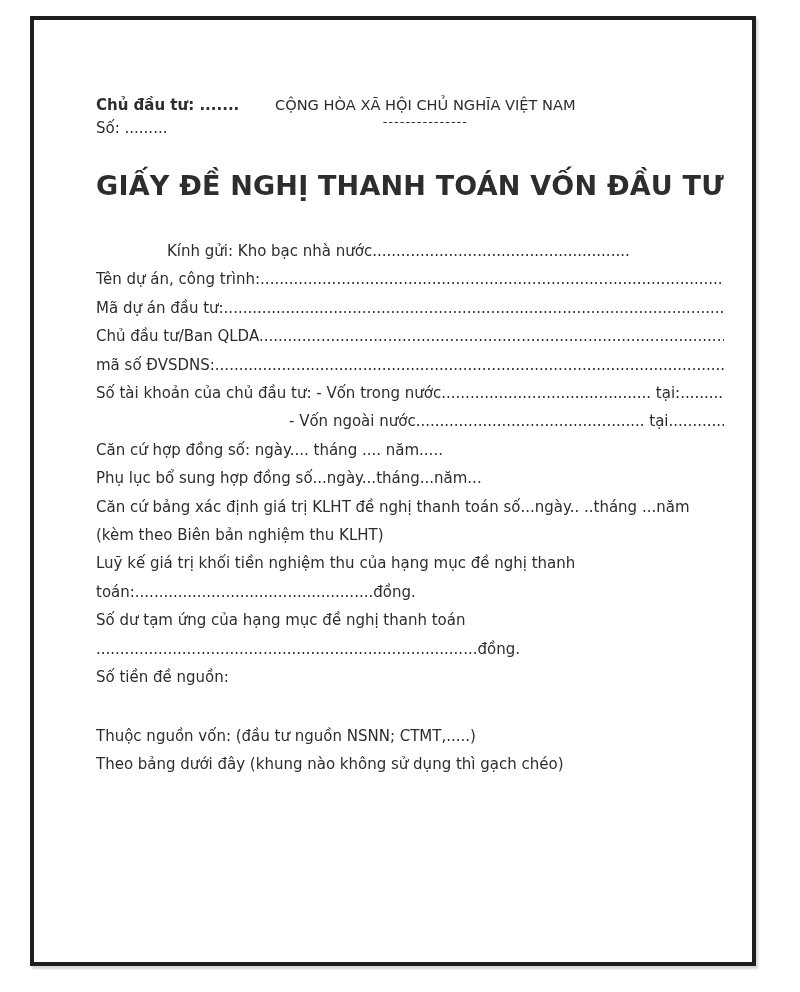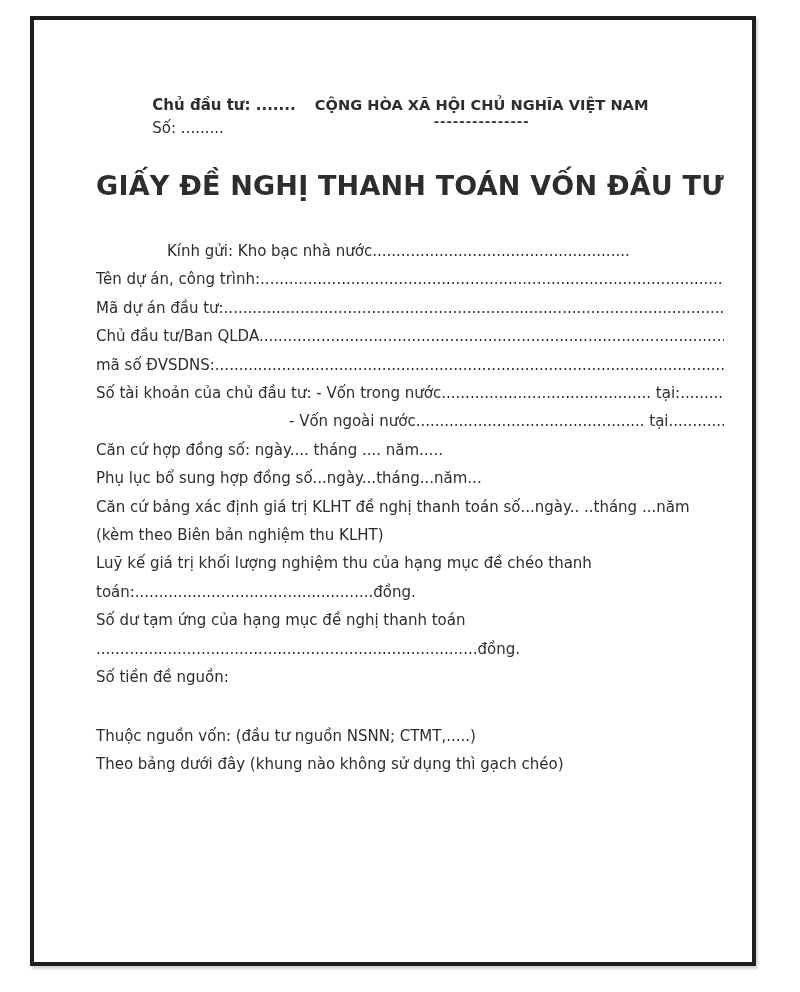--- a/index.html
+++ b/index.html
@@ -7,24 +7,24 @@
     width:800px; height:992px; background:#ffffff; position:relative;
     font-family:"DejaVu Sans", sans-serif; color:#2d2d2d;
     -webkit-font-smoothing:antialiased;
   }
   .sheet {
     position:absolute; left:30px; top:16px; width:726px; height:950px;
     background:#ffffff; border:4px solid #1e1e1e; box-sizing:border-box;
     box-shadow:2px 3px 2px rgba(0,0,0,0.16);
   }
   .content { padding:74px 28px 0 62px; font-size:15px; }
-  .header-row { display:flex; justify-content:center; align-items:flex-start; }
+  .header-row { display:flex; justify-content:flex-start; align-items:flex-start; }
   .header-left { line-height:23px; white-space:nowrap; }
   .header-left .l1 { font-weight:bold; }
-  .header-right { width:372px; text-align:center; font-weight:bold; line-height:21px; font-size:14.6px; }
+  .header-right { width:372px; text-align:center; font-weight:normal; line-height:21px; font-size:14.6px; }
   .header-right .dashes { font-size:13px; letter-spacing:1px; line-height:14px; }
   .doc-title { text-align:center; font-weight:bold; font-size:27px; margin-top:30px; letter-spacing:0.2px; }
   .bodytext { margin-top:36px; line-height:28.4px; }
   p { margin:0; }
   .clip { white-space:nowrap; overflow:hidden; }
   .indent1 { padding-left:71px; }
   .indent2 { padding-left:193px; }
   .amount-table { border-collapse:collapse; margin:6px 0 0 116px; }
   .amount-table td {
     border:1.5px solid #454545; vertical-align:top; box-sizing:border-box;
@@ -58,21 +58,21 @@
       <p class="indent1 clip">Kính gửi: Kho bạc nhà nước......................................................</p>
       <p class="clip">Tên dự án, công trình:..................................................................................................................................</p>
       <p class="clip">Mã dự án đầu tư:..................................................................................................................................</p>
       <p class="clip">Chủ đầu tư/Ban QLDA..................................................................................................................................</p>
       <p class="clip">mã số ĐVSDNS:..................................................................................................................................</p>
       <p class="clip">Số tài khoản của chủ đầu tư: - Vốn trong nước............................................ tại:........................</p>
       <p class="indent2 clip">- Vốn ngoài nước................................................ tại....................</p>
       <p>Căn cứ hợp đồng số: ngày.... tháng .... năm.....</p>
       <p>Phụ lục bổ sung hợp đồng số...ngày...tháng...năm...</p>
       <p>Căn cứ bảng xác định giá trị KLHT đề nghị thanh toán số...ngày.. ..tháng ...năm (kèm theo Biên bản nghiệm thu KLHT)</p>
-      <p>Luỹ kế giá trị khối lượng nghiệm thu của hạng mục đề chéo thanh toán:..................................................đồng.</p>
+      <p>Luỹ kế giá trị khối tiền nghiệm thu của hạng mục đề nghị thanh toán:..................................................đồng.</p>
       <p>Số dư tạm ứng của hạng mục đề nghị thanh toán</p>
       <p class="clip">................................................................................đồng.</p>
       <p>Số tiền đề nguồn:</p>
 
 
       <div class="footer">
         <p>Thuộc nguồn vốn: (đầu tư nguồn NSNN; CTMT,.....)</p>
         <p>Theo bảng dưới đây (khung nào không sử dụng thì gạch chéo)</p>
       </div>
     </div>

